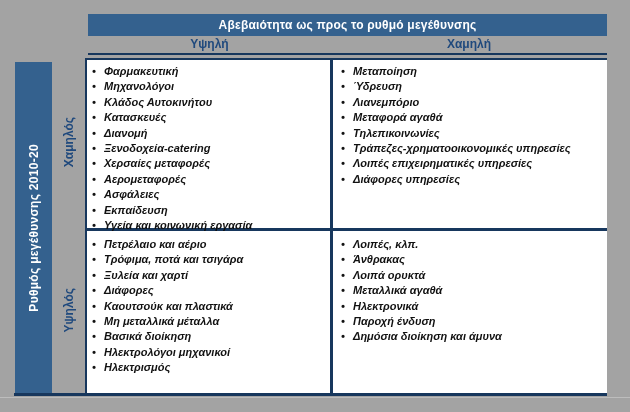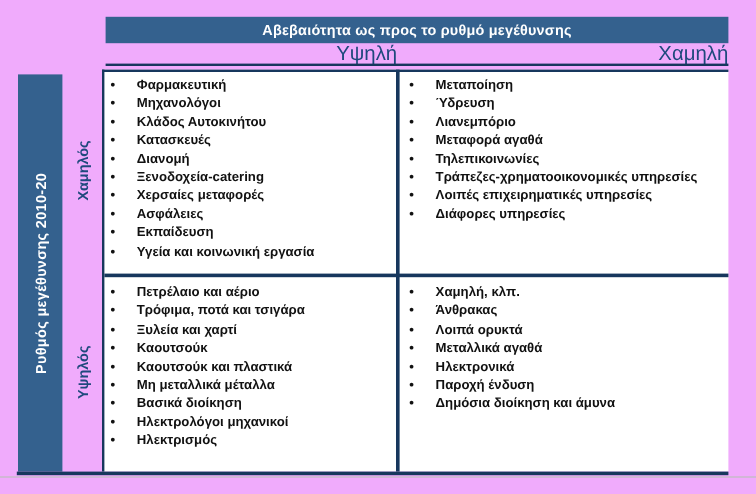--- a/index.html
+++ b/index.html
@@ -1,29 +1,29 @@
 <!DOCTYPE html>
 <html><head>
 <meta charset="utf-8">
 <style>
   html,body { margin:0; padding:0; background:#ffffff; }
   .canvas {
-    position:relative; width:630px; height:412px; background:#f0abfc;
+    position:relative; width:630px; height:412px; background:#a3a3a3;
     font-family:"Liberation Sans", sans-serif; overflow:hidden;
   }
   
   .header-bar {
     position:absolute; left:88px; top:14px; width:519px; height:22px;
     background:#34618E; color:#ffffff; font-size:12px; font-weight:bold;
     text-align:center; line-height:23px; letter-spacing:0.2px;
   }
   
   .col-label {
     position:absolute; top:36px; height:17px; color:#1F497D;
-    font-size:17px; font-weight:400; text-align:right; line-height:17px;
+    font-size:12px; font-weight:700; text-align:center; line-height:17px;
   }
   .col-label-left  { left:88px;  width:243px; }
   .col-label-right { left:331px; width:276px; }
   .label-underline { position:absolute; left:88px; top:53px; width:519px; height:2px; background:#17375D; }
 
   
   .body-box {
     position:absolute; left:85px; top:58px; width:522px; height:335px;
     border-top:2px solid #17375D; border-left:2px solid #17375D;
     box-sizing:border-box; background:#ffffff;
@@ -48,21 +48,21 @@
   }
   .row-label .vtext { color:#1F497D; font-size:12px; font-weight:600; }
   .row-label-top    { top:58px;  height:168px; }
   .row-label-bottom { top:231px; height:158px; }
 
   
   .quad {
     position:absolute; margin:0; padding:4px 0 0 0; list-style:none;
     font-size:11px; font-weight:bold; color:#111111; line-height:15.4px;
   }
-  .quad li { position:relative; padding-left:27px; }
+  .quad li { position:relative; padding-left:17px;font-style:italic; }
   .quad li::before { content:"•"; position:absolute; left:5px; top:0; color:#111111; }
   .q-tl { left:87px;  top:60px;  width:240px; height:164px; }
   .q-bl { left:87px;  top:233px; width:240px; height:156px; }
   .q-tr { left:336px; top:60px;  width:268px; height:164px; }
   .q-br { left:336px; top:233px; width:268px; height:156px; }
 </style>
 </head>
 <body>
 
 <div class="canvas">
@@ -93,47 +93,48 @@
   <div class="gray-line"></div>
 
   <ul class="quad q-tl">
       <li>Φαρμακευτική</li>
       <li>Μηχανολόγοι</li>
       <li>Κλάδος Αυτοκινήτου</li>
       <li>Κατασκευές</li>
       <li>Διανομή</li>
       <li>Ξενοδοχεία-catering</li>
       <li>Χερσαίες μεταφορές</li>
+      <li>Αερομεταφορές</li>
       <li>Ασφάλειες</li>
       <li>Εκπαίδευση</li>
       <li>Υγεία και κοινωνική εργασία</li>
     </ul>
   <ul class="quad q-tr">
       <li>Μεταποίηση</li>
       <li>Ύδρευση</li>
       <li>Λιανεμπόριο</li>
       <li>Μεταφορά αγαθά</li>
       <li>Τηλεπικοινωνίες</li>
       <li>Τράπεζες-χρηματοοικονομικές υπηρεσίες</li>
       <li>Λοιπές επιχειρηματικές υπηρεσίες</li>
       <li>Διάφορες υπηρεσίες</li>
     </ul>
   <ul class="quad q-bl">
       <li>Πετρέλαιο και αέριο</li>
       <li>Τρόφιμα, ποτά και τσιγάρα</li>
       <li>Ξυλεία και χαρτί</li>
-      <li>Καουτσούκ</li>
+      <li>Διάφορες</li>
       <li>Καουτσούκ και πλαστικά</li>
       <li>Μη μεταλλικά μέταλλα</li>
       <li>Βασικά διοίκηση</li>
       <li>Ηλεκτρολόγοι μηχανικοί</li>
       <li>Ηλεκτρισμός</li>
     </ul>
   <ul class="quad q-br">
-      <li>Χαμηλή, κλπ.</li>
+      <li>Λοιπές, κλπ.</li>
       <li>Άνθρακας</li>
       <li>Λοιπά ορυκτά</li>
       <li>Μεταλλικά αγαθά</li>
       <li>Ηλεκτρονικά</li>
       <li>Παροχή ένδυση</li>
       <li>Δημόσια διοίκηση και άμυνα</li>
     </ul>
 
 </div>
 

